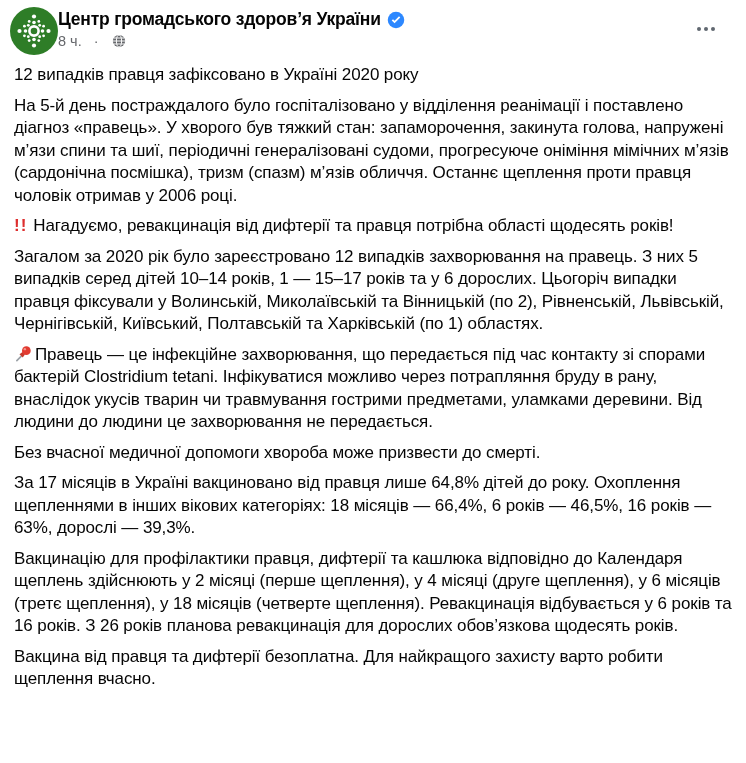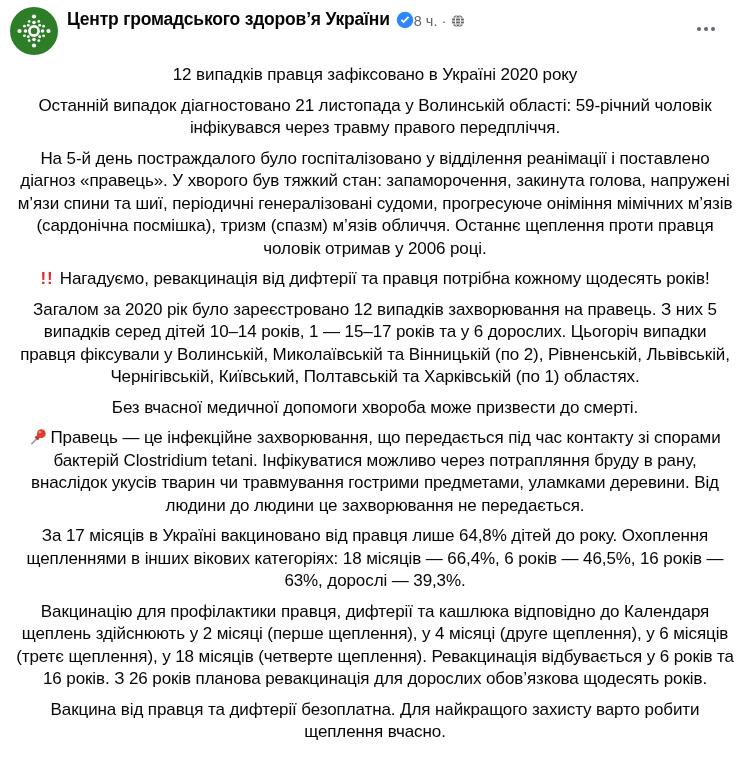--- a/index.html
+++ b/index.html
@@ -26,23 +26,23 @@
   }
   .avatar {
     width: 48px;
     height: 48px;
     border-radius: 50%;
     flex: 0 0 48px;
     display: block;
     cursor: pointer;
   }
   .header-info {
-    margin-left: 9px;
     padding-top: 2px;
     display: flex;
+    flex-direction: column;
   }
   .name-row {
     display: flex;
     align-items: center;
     gap: 6px;
   }
   .page-name {
     font-size: 17.5px;
     font-weight: 700;
     color: #050505;
@@ -52,21 +52,21 @@
   }
   .verified {
     display: inline-flex;
     width: 18px;
     height: 18px;
   }
   .meta-row {
     margin-top: 3px;
     display: flex;
     align-items: center;
-    gap: 4px;
+    gap: 12px;
     font-size: 14.5px;
     color: #65676b;
   }
   .meta-row a {
     color: #65676b;
     text-decoration: none;
     cursor: pointer;
   }
   .globe {
     display: inline-flex;
@@ -95,21 +95,20 @@
   }
   
   .content {
     color: #050505;
     font-size: 17px;
     line-height: 22.5px;
     letter-spacing: -0.1px;
   }
   .content p {
     margin: 0 0 8px 4px;
-    text-align: center;
   }
   .dbl-excl {
     color: #dd2e2e;
     font-weight: 700;
     letter-spacing: 1px;
     margin-right: 6px;
   }
   .pin-icon {
     display: inline-block;
     width: 19px;
@@ -184,29 +183,28 @@
 
     <div class="more-btn">
       <span class="dot"></span>
       <span class="dot"></span>
       <span class="dot"></span>
     </div>
   </div>
 
   <div class="content">
     <p><span>12 випадків правця зафіксовано в Україні 2020 року</span></p>
-    <p><span>Останній випадок діагностовано 21 листопада у Волинській області: 59-річний чоловік інфікувався через травму правого передпліччя.</span></p>
     <p><span>На 5-й день постраждалого було госпіталізовано у відділення реанімації і поставлено діагноз «правець». У хворого був тяжкий стан: запаморочення, закинута голова, напружені м’язи спини та шиї, періодичні генералізовані судоми, прогресуюче оніміння мімічних м’язів (сардонічна посмішка), тризм (спазм) м’язів обличчя. Останнє щеплення проти правця чоловік отримав у 2006 році.</span></p>
-    <p><span class="dbl-excl">!!</span><span>Нагадуємо, ревакцинація від дифтерії та правця потрібна кожному щодесять років!</span></p>
+    <p><span class="dbl-excl">!!</span><span>Нагадуємо, ревакцинація від дифтерії та правця потрібна області щодесять років!</span></p>
     <p><span>Загалом за 2020 рік було зареєстровано 12 випадків захворювання на правець. З них 5 випадків серед дітей 10–14 років, 1 — 15–17 років та у 6 дорослих. Цьогоріч випадки правця фіксували у Волинській, Миколаївській та Вінницькій (по  2), Рівненській, Львівській, Чернігівській, Київський, Полтавській та Харківській (по 1) областях.</span></p>
-    <p><span>Без вчасної медичної допомоги хвороба може призвести до смерті.</span></p>
     <p><span class="pin-icon"><svg viewBox="0 0 20 20" width="19" height="19">
             <line x1="8.5" y1="12" x2="3" y2="17.5" stroke="#9aa0a6" stroke-width="1.7" stroke-linecap="round"></line>
             <path d="M9 8.5 11.5 11 9.2 14.2 5.8 10.8z" fill="#c5392b"></path>
             <circle cx="13" cy="7" r="4.6" fill="#e23b30"></circle>
             <circle cx="11.4" cy="5.4" r="1.3" fill="#f1948a"></circle>
           </svg></span><span>Правець — це інфекційне захворювання, що передається під час контакту зі спорами бактерій Clostridium tetani. Інфікуватися можливо через потрапляння бруду в рану, внаслідок укусів тварин чи травмування гострими предметами, уламками деревини. Від людини до людини це захворювання не передається.</span></p>
+    <p><span>Без вчасної медичної допомоги хвороба може призвести до смерті.</span></p>
     <p><span>За 17 місяців в Україні вакциновано від правця лише 64,8% дітей до року. Охоплення щепленнями в інших вікових категоріях: 18 місяців — 66,4%, 6 років — 46,5%, 16 років — 63%, дорослі — 39,3%.</span></p>
     <p><span>Вакцинацію для профілактики правця, дифтерії та кашлюка відповідно до Календаря щеплень здійснюють у 2 місяці (перше щеплення), у 4 місяці (друге щеплення), у 6 місяців (третє щеплення), у 18 місяців (четверте щеплення). Ревакцинація відбувається у 6 років та 16 років. З 26 років планова ревакцинація для дорослих обов’язкова щодесять років.</span></p>
     <p><span>Вакцина від правця та дифтерії безоплатна. Для найкращого захисту варто робити щеплення вчасно.</span></p>
   </div>
 
 </div>
 
 </body></html>

